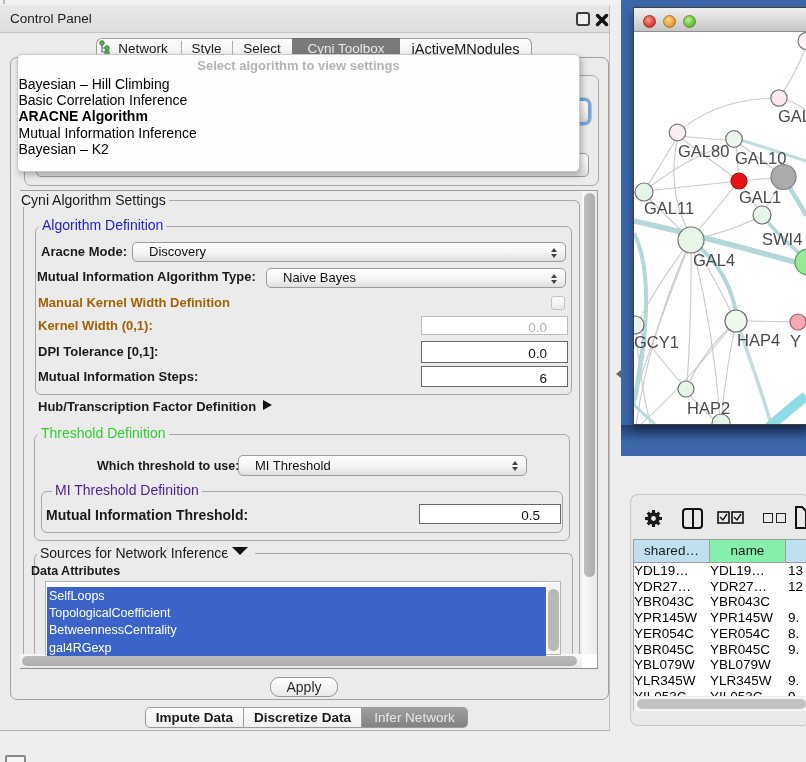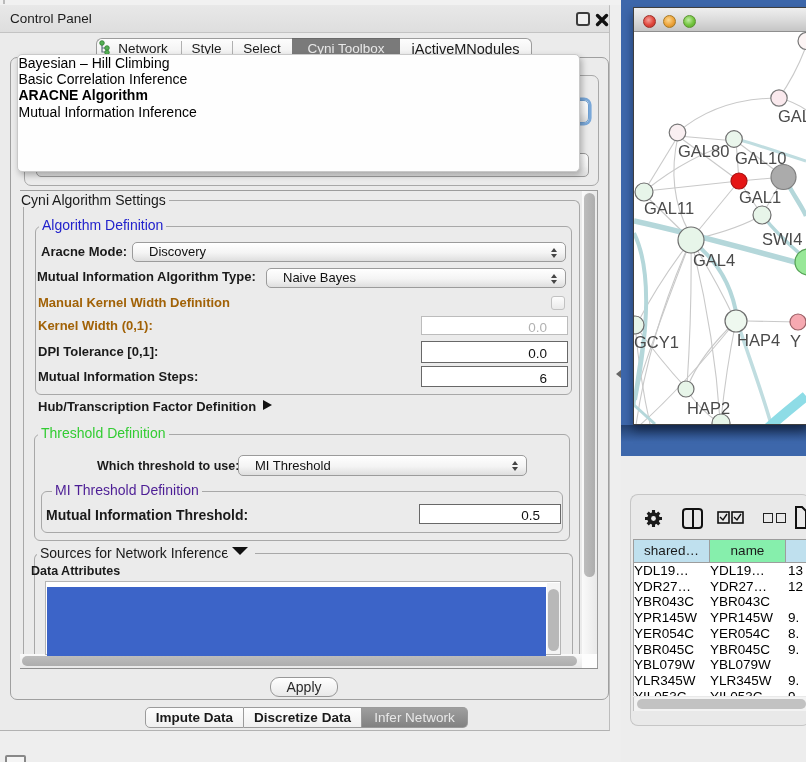--- a/index.html
+++ b/index.html
@@ -135,31 +135,34 @@
 <div class="lbl" style="left:46px;top:508px;font-size:14px;">Mutual Information Threshold:</div>
 <div class="field" style="left:419px;top:504px;width:142px;height:20px;border:1px solid #686868;">0.5</div>
 
 <div class="groupbox" style="left:34px;top:553px;width:539px;height:101px;border-bottom:none;border-radius:6px 6px 0 0;"></div>
 <div class="gtitle" style="left:37px;top:547px;">Sources for Network Inference</div>
 <div class="abs" style="left:227px;top:550px;width:28px;height:6px;background:#ebebeb;"></div>
 <div class="abs" style="left:232px;top:547px;width:0;height:0;border-top:8.5px solid #111;border-left:8px solid transparent;border-right:8px solid transparent;"></div>
 <div class="lbl" style="left:31px;top:564px;font-size:12.5px;">Data Attributes</div>
 <div class="abs" style="left:45px;top:581px;width:516px;height:74px;background:#ffffff;border:1px solid #b5b5b5;">
   <div class="abs" style="left:1px;top:4.5px;width:499px;height:69.4px;background:#3c64c8;"></div>
+  <div class="abs" style="left:3px;top:5.5px;width:400px;font-size:12.5px;color:#fff;line-height:17.35px;white-space:nowrap;">SelfLoops<br>TopologicalCoefficient<br>BetweennessCentrality<br>gal4RGexp</div>
   <div class="abs" style="left:501px;top:1px;width:13px;height:71px;background:#f4f4f4;"></div>
   <div class="scrthumb" style="left:502px;top:7px;width:11px;height:62px;background:#b8b8b8;"></div>
 </div>
 
 <div class="abs" style="left:270px;top:677px;width:68px;height:20px;border:1px solid #989898;border-radius:9px;background:linear-gradient(#ffffff,#e9e9e9);font-size:14px;color:#2a2a2a;text-align:center;line-height:18px;">Apply</div>
 
 <div id="popup">
+  <div class="it" style="color:#b4b4b4;text-align:center;height:21px;line-height:21px;font-weight:bold;font-size:13px;">Select algorithm to view settings</div>
   <div class="it">Bayesian – Hill Climbing</div>
   <div class="it">Basic Correlation Inference</div>
   <div class="it b">ARACNE Algorithm</div>
   <div class="it">Mutual Information Inference</div>
+  <div class="it">Bayesian – K2</div>
 </div>
 
 <div id="blue"></div>
 <div class="abs" style="left:621px;top:425px;width:185px;height:31px;background:linear-gradient(#23406e,#3d67ab 55%);"></div>
 <div class="abs" style="left:616px;top:370px;width:0;height:0;border-right:5px solid #666;border-top:4px solid transparent;border-bottom:4px solid transparent;"></div>
 
 <div id="netwin">
   <div id="nettitle">
     <div class="tl" style="left:9px;background:radial-gradient(circle at 4.5px 4px,#f5a09a,#e0463c 55%,#b03028);border:0.5px solid #9f2f28;"></div>
     <div class="tl" style="left:29px;background:radial-gradient(circle at 4.5px 4px,#fbd791,#eda33a 55%,#c07d20);border:0.5px solid #a87a22;"></div>

